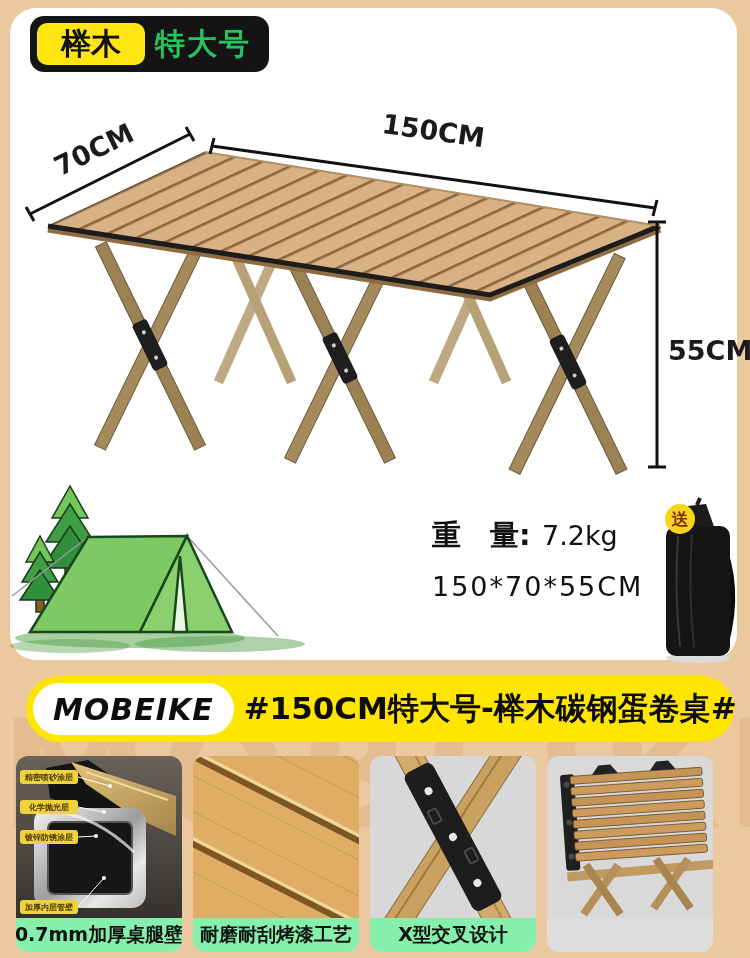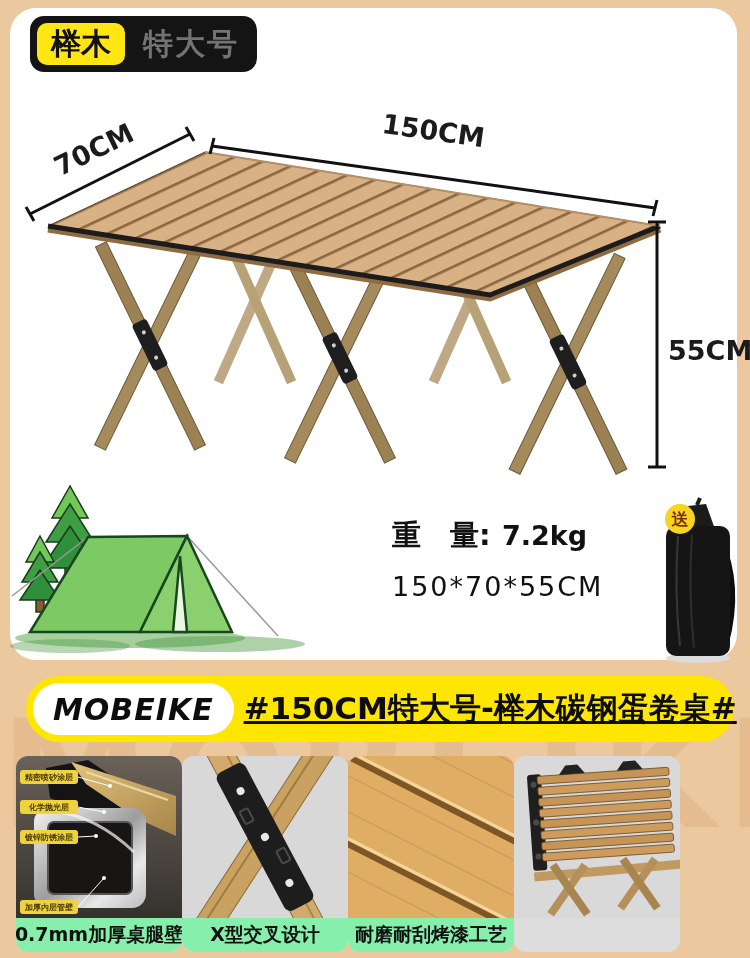--- a/index.html
+++ b/index.html
@@ -2,48 +2,48 @@
 <html><head>
 <meta charset="utf-8">
 <style>
   html,body{margin:0;padding:0;}
   .page{position:relative;width:750px;height:958px;background:#ecc89e;overflow:hidden;
         font-family:"DejaVu Sans","Liberation Sans",sans-serif;}
   .card{position:absolute;left:10px;top:8px;width:727px;height:652px;background:#ffffff;border-radius:26px;}
   
   .badge{position:absolute;left:30px;top:16px;display:inline-flex;align-items:center;
          background:#141414;border-radius:14px;padding:7px 18px 7px 7px;z-index:5;}
-  .badge .mat{background:#ffe512;color:#111;border-radius:10px;padding:3px 14px;
+  .badge .mat{background:#ffe512;color:#111;border-radius:10px;padding:3px 24px;
               font-size:30px;font-weight:900;line-height:1.2;}
-  .badge .size{color:#737373;font-size:30px;font-weight:900;margin-left:18px;letter-spacing:2px;}
+  .badge .size{color:#22c55e;font-size:30px;font-weight:900;margin-left:10px;letter-spacing:2px;}
   
   .product-svg{position:absolute;left:0;top:0;width:750px;height:500px;z-index:1;}
   svg text{font-family:"DejaVu Sans","Liberation Sans",sans-serif;}
   .dim-label{font-size:27px;font-weight:900;fill:#1b1b1b;}
   
   .tent-svg{position:absolute;left:10px;top:478px;width:300px;height:195px;z-index:1;}
   .specs{position:absolute;left:392px;top:516px;z-index:2;}
-  .spec-row{display:flex;align-items:baseline;margin-bottom:15px;}
+  .spec-row{display:flex;align-items:baseline;margin-bottom:15px;margin-left:40px;}
   .spec-label{font-size:29px;font-weight:900;color:#111;width:110px;white-space:nowrap;}
   .spec-value{font-size:27px;color:#111;letter-spacing:2px;white-space:nowrap;}
-  .spec-row:first-child .spec-value{font-weight:700;letter-spacing:0;}
+  .spec-row:first-child .spec-value{font-weight:400;letter-spacing:0;}
   .bag-svg{position:absolute;left:648px;top:496px;width:100px;height:170px;z-index:2;}
   .gift-text{font-size:17px;font-weight:900;fill:#7a2e00;}
   
   .watermark{position:absolute;left:0;top:688px;width:750px;font-size:150px;font-weight:900;
              color:#dcab7c;opacity:.38;letter-spacing:10px;z-index:0;white-space:nowrap;}
   
   .banner{position:absolute;left:26px;top:676px;width:708px;height:66px;background:#ffe600;
           border-radius:34px;display:flex;align-items:center;padding:0;box-sizing:border-box;z-index:3;}
   .brand-pill{background:#ffffff;border-radius:28px;height:52px;margin-left:7px;display:flex;
               align-items:center;padding:0 20px;flex:none;}
   .brand-pill span{font-size:30px;font-weight:900;font-style:italic;color:#0d0d0d;letter-spacing:1px;}
-  .banner-title{font-size:31px;font-weight:900;color:#0d0d0d;margin-left:10px;white-space:nowrap;text-decoration:underline;}
-  
-  .thumbs{position:absolute;left:16px;top:756px;width:718px;display:flex;gap:0;z-index:2;}
+  .banner-title{font-size:31px;font-weight:900;color:#0d0d0d;margin-left:10px;white-space:nowrap;}
+  
+  .thumbs{position:absolute;left:16px;top:756px;width:718px;display:flex;gap:11px;z-index:2;}
   .thumb{width:166px;height:196px;border-radius:12px;overflow:hidden;background:#ddd;position:relative;}
   .thumb svg.pic{display:block;width:166px;height:162px;}
   .caption{position:absolute;left:0;bottom:0;width:166px;height:34px;background:#86efac;
            display:flex;align-items:center;justify-content:center;border-radius:0 0 12px 12px;}
   .caption span{font-size:19px;font-weight:900;color:#111;white-space:nowrap;}
   .tag-text{font-size:8px;font-weight:700;fill:#4a3a00;}
 </style>
 </head>
 <body>
 
@@ -236,20 +236,48 @@
           <text class="tag-text" x="33" y="154" text-anchor="middle">加厚内层管壁</text>
         </g>
       </svg>
       <div class="caption">
         <span>0.7mm加厚桌腿壁</span>
       </div>
     </div>
 
     <div class="thumb">
       <svg class="pic" viewBox="0 0 166 162">
+        <rect width="166" height="162" fill="#dfae64"></rect>
+        <g transform="rotate(27 83 81)">
+          <rect x="-80" y="-90" width="330" height="330" fill="#dfae64"></rect>
+          <g stroke="#caa05a" stroke-width="1.5">
+            <line x1="-80" y1="-50" x2="250" y2="-50"></line>
+              <line x1="-80" y1="-22" x2="250" y2="-22"></line>
+            <line x1="-80" y1="8" x2="250" y2="8"></line>
+              <line x1="-80" y1="64" x2="250" y2="64"></line>
+            <line x1="-80" y1="96" x2="250" y2="96"></line>
+              <line x1="-80" y1="150" x2="250" y2="150"></line>
+          </g>
+          <g>
+            <line x1="-80" y1="-36" x2="250" y2="-36" stroke="#f4d69a" stroke-width="3"></line>
+            <line x1="-80" y1="-31" x2="250" y2="-31" stroke="#7e5524" stroke-width="6"></line>
+            <line x1="-80" y1="42" x2="250" y2="42" stroke="#f4d69a" stroke-width="3"></line>
+            <line x1="-80" y1="47" x2="250" y2="47" stroke="#7e5524" stroke-width="6"></line>
+            <line x1="-80" y1="120" x2="250" y2="120" stroke="#f4d69a" stroke-width="3"></line>
+            <line x1="-80" y1="125" x2="250" y2="125" stroke="#7e5524" stroke-width="6"></line>
+          </g>
+        </g>
+      </svg>
+      <div class="caption">
+        <span>耐磨耐刮烤漆工艺</span>
+      </div>
+    </div>
+
+    <div class="thumb">
+      <svg class="pic" viewBox="0 0 166 162">
         <rect width="166" height="162" fill="#d8d8d8"></rect>
         <g transform="translate(83,81)">
           <rect x="-13" y="-130" width="26" height="260" fill="#c9a161" stroke="#8a6a3c" stroke-width="1" transform="rotate(33)"></rect>
           <line x1="-4" y1="-130" x2="-4" y2="130" stroke="#a3793e" stroke-width="2" transform="rotate(33)"></line>
           <rect x="-13" y="-130" width="26" height="260" fill="#d2ab6c" stroke="#8a6a3c" stroke-width="1" transform="rotate(-28)"></rect>
           <line x1="5" y1="-130" x2="5" y2="130" stroke="#b08545" stroke-width="2" transform="rotate(-28)"></line>
           <g transform="rotate(-28)">
             <rect x="-16" y="-78" width="32" height="156" rx="7" fill="#1d1d1d"></rect>
             <circle cx="0" cy="-52" r="4" fill="#e8e8e8"></circle>
             <circle cx="0" cy="0" r="4" fill="#e8e8e8"></circle>
@@ -259,48 +287,20 @@
           </g>
         </g>
       </svg>
       <div class="caption">
         <span>X型交叉设计</span>
       </div>
     </div>
 
     <div class="thumb">
       <svg class="pic" viewBox="0 0 166 162">
-        <rect width="166" height="162" fill="#dfae64"></rect>
-        <g transform="rotate(27 83 81)">
-          <rect x="-80" y="-90" width="330" height="330" fill="#dfae64"></rect>
-          <g stroke="#caa05a" stroke-width="1.5">
-            <line x1="-80" y1="-50" x2="250" y2="-50"></line>
-              <line x1="-80" y1="-22" x2="250" y2="-22"></line>
-            <line x1="-80" y1="8" x2="250" y2="8"></line>
-              <line x1="-80" y1="64" x2="250" y2="64"></line>
-            <line x1="-80" y1="96" x2="250" y2="96"></line>
-              <line x1="-80" y1="150" x2="250" y2="150"></line>
-          </g>
-          <g>
-            <line x1="-80" y1="-36" x2="250" y2="-36" stroke="#f4d69a" stroke-width="3"></line>
-            <line x1="-80" y1="-31" x2="250" y2="-31" stroke="#7e5524" stroke-width="6"></line>
-            <line x1="-80" y1="42" x2="250" y2="42" stroke="#f4d69a" stroke-width="3"></line>
-            <line x1="-80" y1="47" x2="250" y2="47" stroke="#7e5524" stroke-width="6"></line>
-            <line x1="-80" y1="120" x2="250" y2="120" stroke="#f4d69a" stroke-width="3"></line>
-            <line x1="-80" y1="125" x2="250" y2="125" stroke="#7e5524" stroke-width="6"></line>
-          </g>
-        </g>
-      </svg>
-      <div class="caption">
-        <span>耐磨耐刮烤漆工艺</span>
-      </div>
-    </div>
-
-    <div class="thumb">
-      <svg class="pic" viewBox="0 0 166 162">
         <rect width="166" height="162" fill="#d9d9d9"></rect>
         <g>
           <rect x="20" y="110" width="150" height="9" fill="#c09a60" transform="rotate(-5 95 114)"></rect>
           <g transform="translate(55,132)">
             <rect x="-4" y="-28" width="8" height="60" fill="#b5905a" transform="rotate(35)"></rect>
             <rect x="-4" y="-28" width="8" height="60" fill="#a8854f" transform="rotate(-35)"></rect>
           </g>
           <g transform="translate(125,126)">
             <rect x="-4" y="-28" width="8" height="60" fill="#b5905a" transform="rotate(35)"></rect>
             <rect x="-4" y="-28" width="8" height="60" fill="#a8854f" transform="rotate(-35)"></rect>

